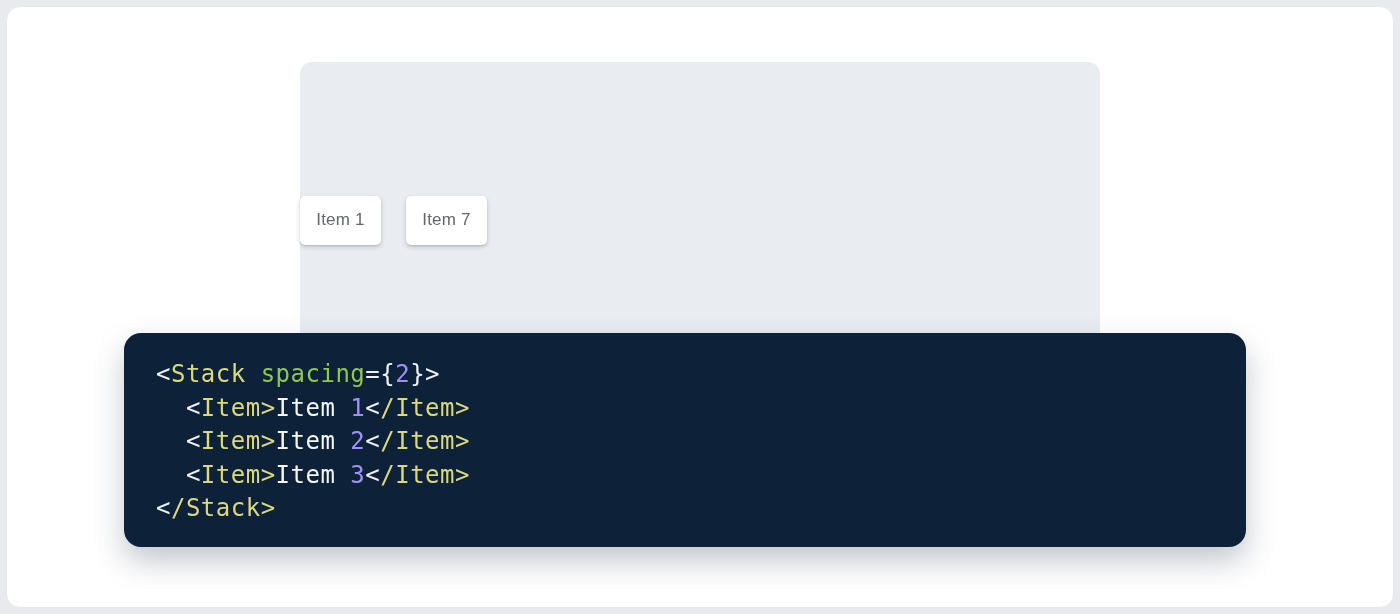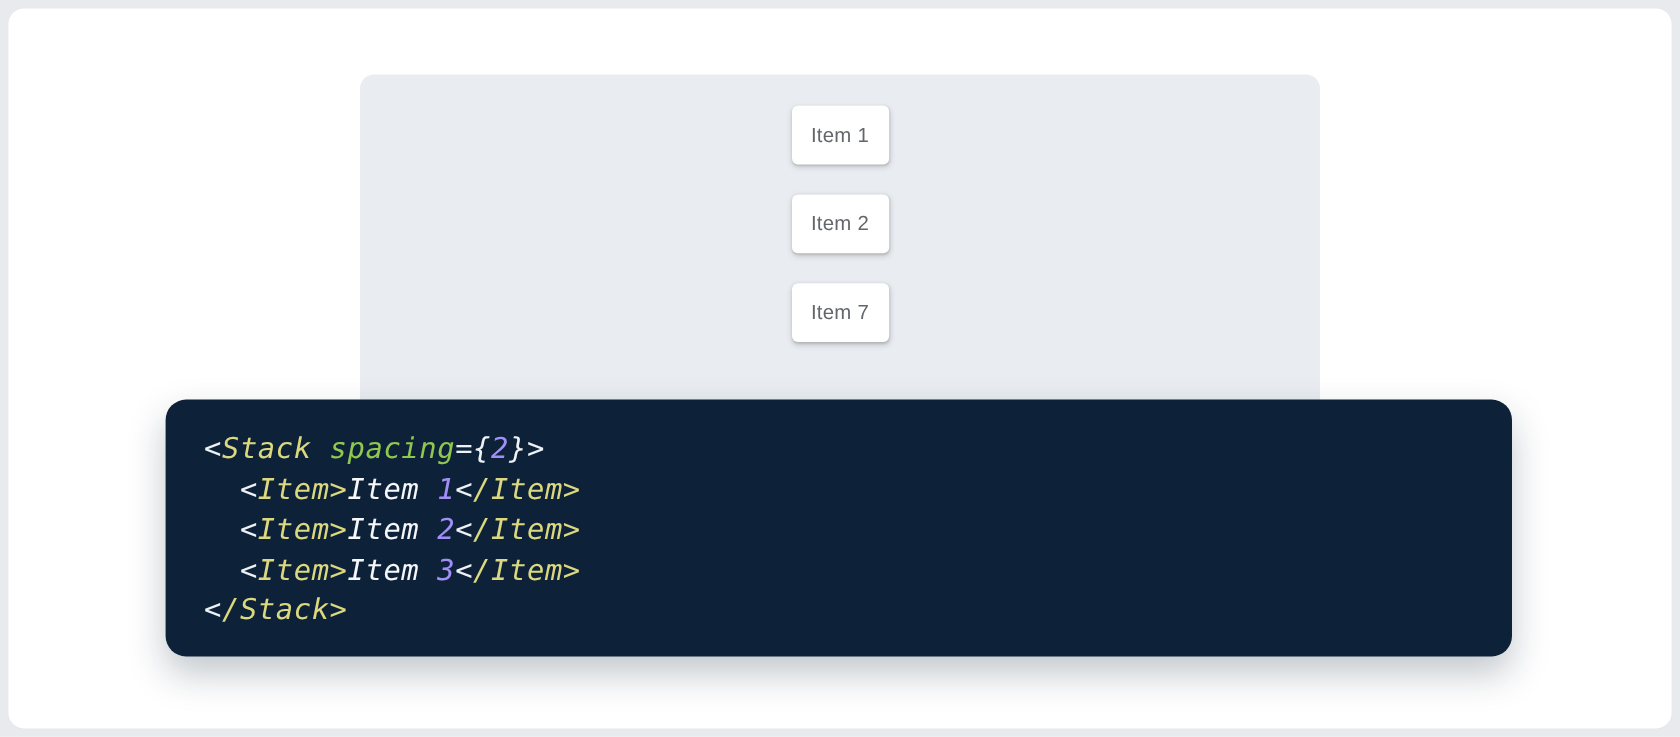--- a/index.html
+++ b/index.html
@@ -22,61 +22,59 @@
     border-radius: 14px;
     z-index: 0;
   }
   .demo-panel {
     position: absolute;
     left: 300px; top: 62px;
     width: 800px; height: 290px;
     border-radius: 12px;
     z-index: 1;
     display: flex;
-    flex-direction: column;
+    flex-direction: row;
     align-items: center;
     padding-top: 26px;
     gap: 25px;
   }
   .item-card {
     width: 81px; height: 49px;
     background: #ffffff;
     border-radius: 5px;
     box-shadow: 0 1px 2px rgba(0,0,0,0.12), 0 2px 5px rgba(0,0,0,0.16);
     display: flex;
     align-items: center;
     justify-content: center;
     color: #63676b;
     font-size: 17px;
     letter-spacing: 0.2px;
   }
   .code-block {
     position: absolute;
-    left: 138px; top: 333px;
+    left: 124px; top: 333px;
     width: 1122px; height: 214px;
     border-radius: 17px;
     z-index: 2;
     box-shadow: 0 14px 30px rgba(13,34,56,0.25);
     padding: 25px 20px 0 32px;
     font-family: "DejaVu Sans Mono", monospace;
     font-size: 24px;
     line-height: 33.5px;
     letter-spacing: 0.5px;
     white-space: pre;
     overflow: hidden;
-    font-style: italic;
   }
   .code-line { white-space: pre; }
 </style>
 </head>
 <body style="background: rgb(232, 234, 237);">
 
 <div class="page">
   <div class="content-card" style="background: rgb(255, 255, 255);"></div>
 
   <div class="demo-panel" id="demo-panel" style="background: rgb(233, 237, 241);">
     <div class="item-card">Item 1</div>
-    <div class="item-card">Item 2</div>
     <div class="item-card">Item 7</div>
   </div>
 
   <pre class="code-block" id="code-block" style="background: rgb(13, 34, 56);"><div class="code-line"><span style="color: rgb(238, 242, 247);">&lt;</span><span style="color: rgb(219, 216, 127);">Stack</span><span style="color: rgb(245, 247, 250);"> </span><span style="color: rgb(143, 199, 79);">spacing</span><span style="color: rgb(238, 242, 247);">={</span><span style="color: rgb(161, 143, 247);">2</span><span style="color: rgb(238, 242, 247);">}&gt;</span></div><div class="code-line"><span style="color: rgb(245, 247, 250);">  </span><span style="color: rgb(238, 242, 247);">&lt;</span><span style="color: rgb(219, 216, 127);">Item&gt;</span><span style="color: rgb(245, 247, 250);">Item </span><span style="color: rgb(161, 143, 247);">1</span><span style="color: rgb(238, 242, 247);">&lt;</span><span style="color: rgb(219, 216, 127);">/Item&gt;</span></div><div class="code-line"><span style="color: rgb(245, 247, 250);">  </span><span style="color: rgb(238, 242, 247);">&lt;</span><span style="color: rgb(219, 216, 127);">Item&gt;</span><span style="color: rgb(245, 247, 250);">Item </span><span style="color: rgb(161, 143, 247);">2</span><span style="color: rgb(238, 242, 247);">&lt;</span><span style="color: rgb(219, 216, 127);">/Item&gt;</span></div><div class="code-line"><span style="color: rgb(245, 247, 250);">  </span><span style="color: rgb(238, 242, 247);">&lt;</span><span style="color: rgb(219, 216, 127);">Item&gt;</span><span style="color: rgb(245, 247, 250);">Item </span><span style="color: rgb(161, 143, 247);">3</span><span style="color: rgb(238, 242, 247);">&lt;</span><span style="color: rgb(219, 216, 127);">/Item&gt;</span></div><div class="code-line"><span style="color: rgb(238, 242, 247);">&lt;</span><span style="color: rgb(219, 216, 127);">/Stack&gt;</span></div></pre>
 </div>
 
 </body></html>

